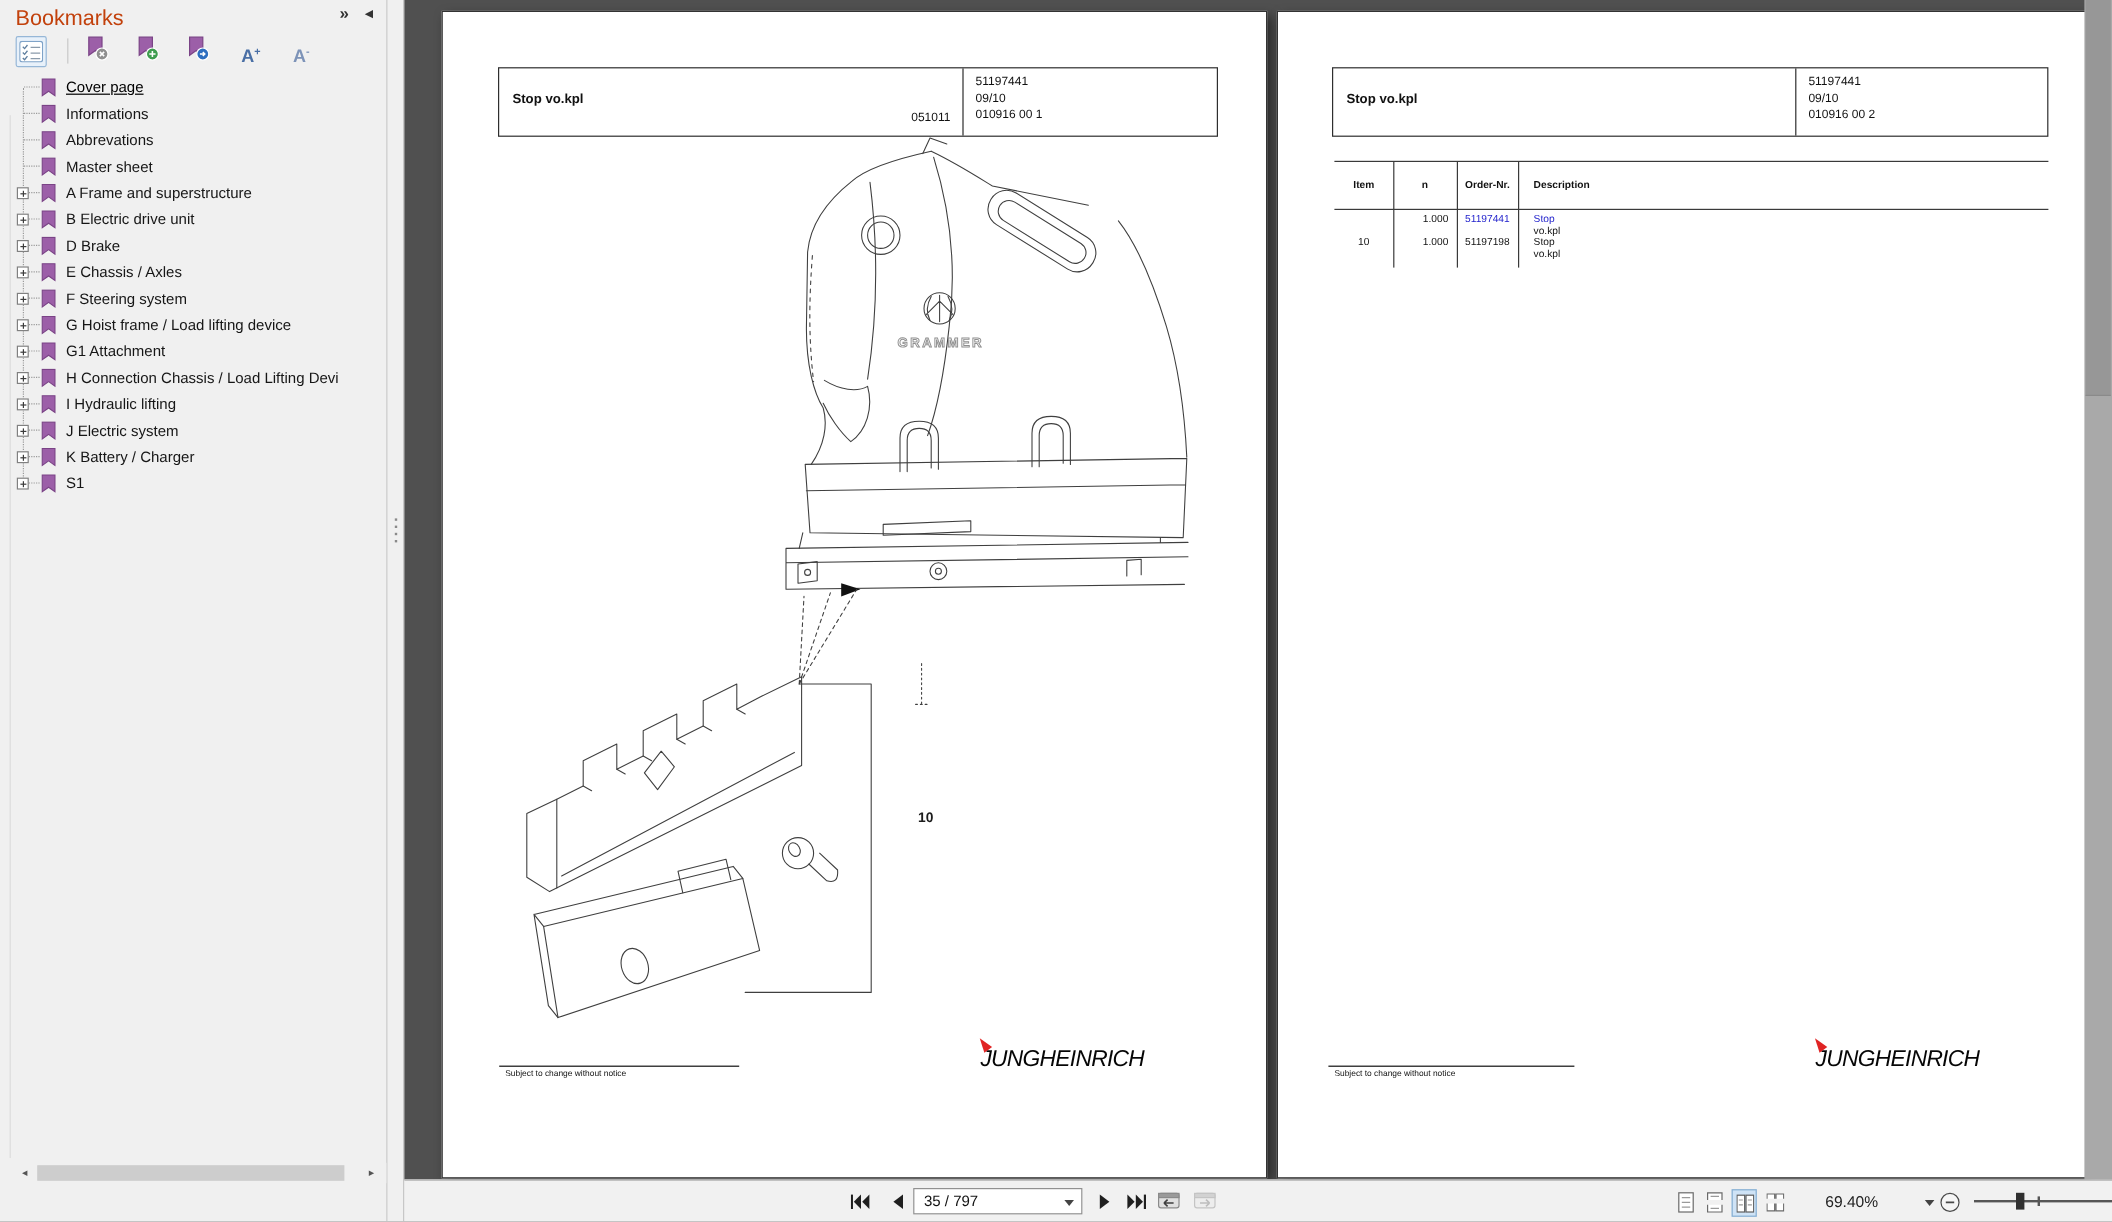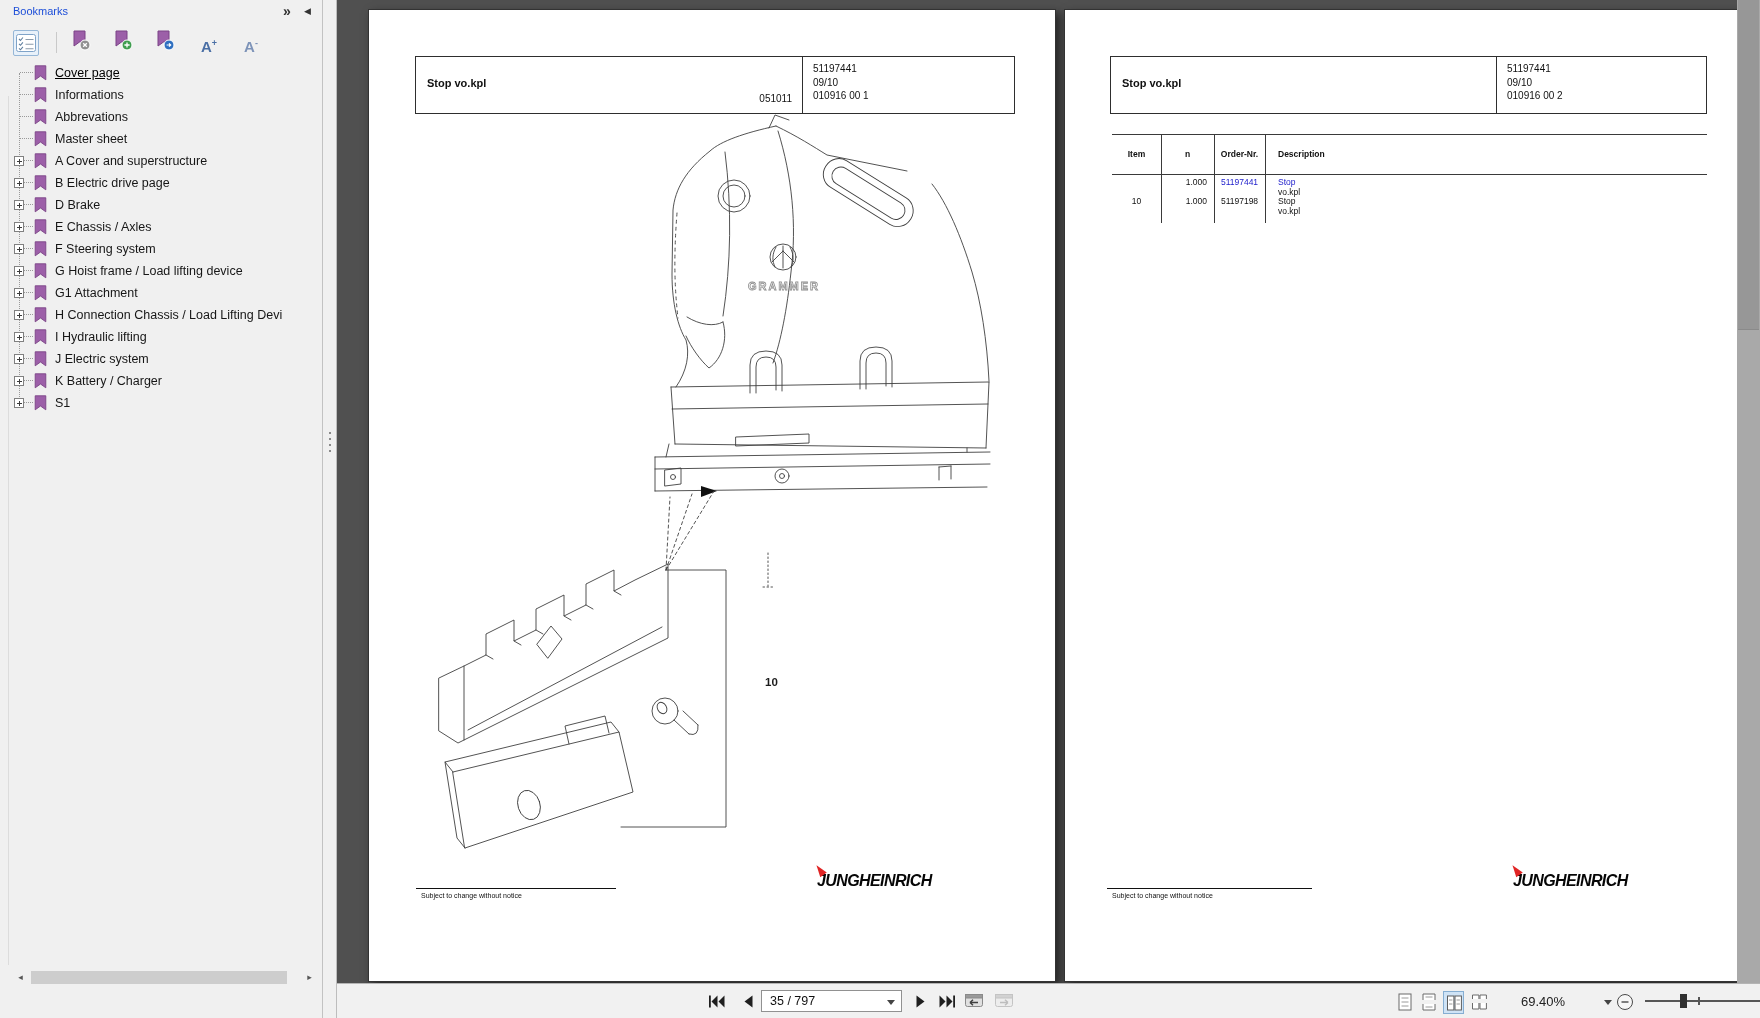--- a/index.html
+++ b/index.html
@@ -2,21 +2,21 @@
 <html><head>
 <meta charset="utf-8">
 <style>
 *{margin:0;padding:0;box-sizing:border-box}
 html,body{width:1760px;height:1018px;overflow:hidden}
 body{position:relative;font-family:"Liberation Sans",sans-serif;background:#f0f0f0;-webkit-font-smoothing:antialiased}
 .ab{position:absolute}
 
 
 #sidebar{left:0;top:0;width:323px;height:1018px;background:#f0f0f0;border-right:1px solid #c2c2c2}
-.sb-title{left:13px;top:5px;font-size:11px;color:#1d4ed8}
+.sb-title{left:13px;top:5px;font-size:18px;color:#c2410c}
 .sb-exp{left:283px;top:3px;font-size:14px;font-weight:700;color:#333;cursor:pointer}
 .sb-col{left:304px;top:6px;font-size:9px;color:#333;cursor:pointer}
 .tabline{left:8px;top:96px;width:1px;height:869px;background:#dcdcdc}
 .sb-toolbar{left:0;top:28px;width:323px;height:32px}
 .tool{position:absolute;top:2px;width:26px;height:26px;text-align:center;cursor:pointer}
 .tool.opt{left:13px;background:#e8f1fa;border:1px solid #96b7d7;border-radius:2px;padding-top:3px}
 .tsep{position:absolute;left:56px;top:4px;width:1px;height:21px;background:#c9c9c9}
 .fontbtn{font-size:15px;font-weight:700;color:#4a6fa5;line-height:26px}
 .fontbtn sup{font-size:9px;font-weight:700;vertical-align:6px}
 .fontbtn.dim{color:#7d93b8}
@@ -52,21 +52,21 @@
 .hdr-code{position:absolute;left:0;width:376px;top:36px;text-align:right;font-size:10px;color:#111}
 .hdr-div{position:absolute;top:0;bottom:0;border-left:1px solid #2e2e2e}
 .hdr-ref{position:absolute;top:5px;font-size:10px;line-height:13.5px;color:#111}
 .draw{position:absolute;left:0;top:0;width:688px;height:973px;pointer-events:none}
 .draw path,.draw circle,.draw rect,.draw ellipse{fill:none;stroke:#3f3f3f;stroke-width:.9;stroke-linejoin:round;stroke-linecap:round}
 .grammer{position:absolute;left:372px;top:270px;width:86px;text-align:center;font-size:11px;font-weight:700;letter-spacing:2px;color:#fff;-webkit-text-stroke:.8px #8f8f8f}
 .callout10{position:absolute;left:396px;top:666px;font-size:11.5px;font-weight:600;color:#1c1c1c}
 .f-line{position:absolute;height:1px;background:#111}
 .f-note{position:absolute;font-size:7px;color:#111}
 .jh{position:absolute;left:448px;top:862px;width:180px;height:30px}
-.jh-txt{font-size:16px;font-weight:700;font-style:italic;letter-spacing:-.6px;color:#060606}
+.jh-txt{font-size:19px;font-weight:400;font-style:italic;letter-spacing:-.6px;color:#060606}
 .jh-arr{position:absolute;left:-1px;top:-8px;width:0;height:0;border-left:4.5px solid transparent;border-right:4.5px solid transparent;border-bottom:12px solid #e02424;transform:rotate(-36deg)}
 
 
 .ptable{position:absolute;left:47px;top:124px;width:595px;height:88px;border-top:1px solid #3a3a3a}
 .pt-v{position:absolute;top:0;height:88px;border-left:1px solid #3a3a3a}
 .pt-hsep{position:absolute;left:0;top:39px;width:595px;height:1px;background:#3a3a3a}
 .th{position:absolute;top:0;height:39px;line-height:39px;font-size:8.5px;font-weight:700;color:#111}
 .h-item{left:0;width:49px;text-align:center}
 .h-n{left:49px;width:53px;text-align:center}
 .h-order{left:102px;width:51px;text-align:center}
@@ -175,32 +175,32 @@
       </div>
       <div class="sb-item" style="top: 88px;">
         <span class="stub"></span>
         <span class="exp">
           <i class="h"></i>
           <i class="v"></i>
         </span>
         <svg class="rib" width="13" height="16" viewBox="0 0 13 16">
           <path d="M1.2,0.8 h10.6 v14 l-5.3,-3.8 -5.3,3.8 z"></path>
         </svg>
-        <span class="lbl">A Cover and superstructure</span>
+        <span class="lbl">A Frame and superstructure</span>
       </div>
       <div class="sb-item" style="top: 110px;">
         <span class="stub"></span>
         <span class="exp">
           <i class="h"></i>
           <i class="v"></i>
         </span>
         <svg class="rib" width="13" height="16" viewBox="0 0 13 16">
           <path d="M1.2,0.8 h10.6 v14 l-5.3,-3.8 -5.3,3.8 z"></path>
         </svg>
-        <span class="lbl">B Electric drive page</span>
+        <span class="lbl">B Electric drive unit</span>
       </div>
       <div class="sb-item" style="top: 132px;">
         <span class="stub"></span>
         <span class="exp">
           <i class="h"></i>
           <i class="v"></i>
         </span>
         <svg class="rib" width="13" height="16" viewBox="0 0 13 16">
           <path d="M1.2,0.8 h10.6 v14 l-5.3,-3.8 -5.3,3.8 z"></path>
         </svg>

